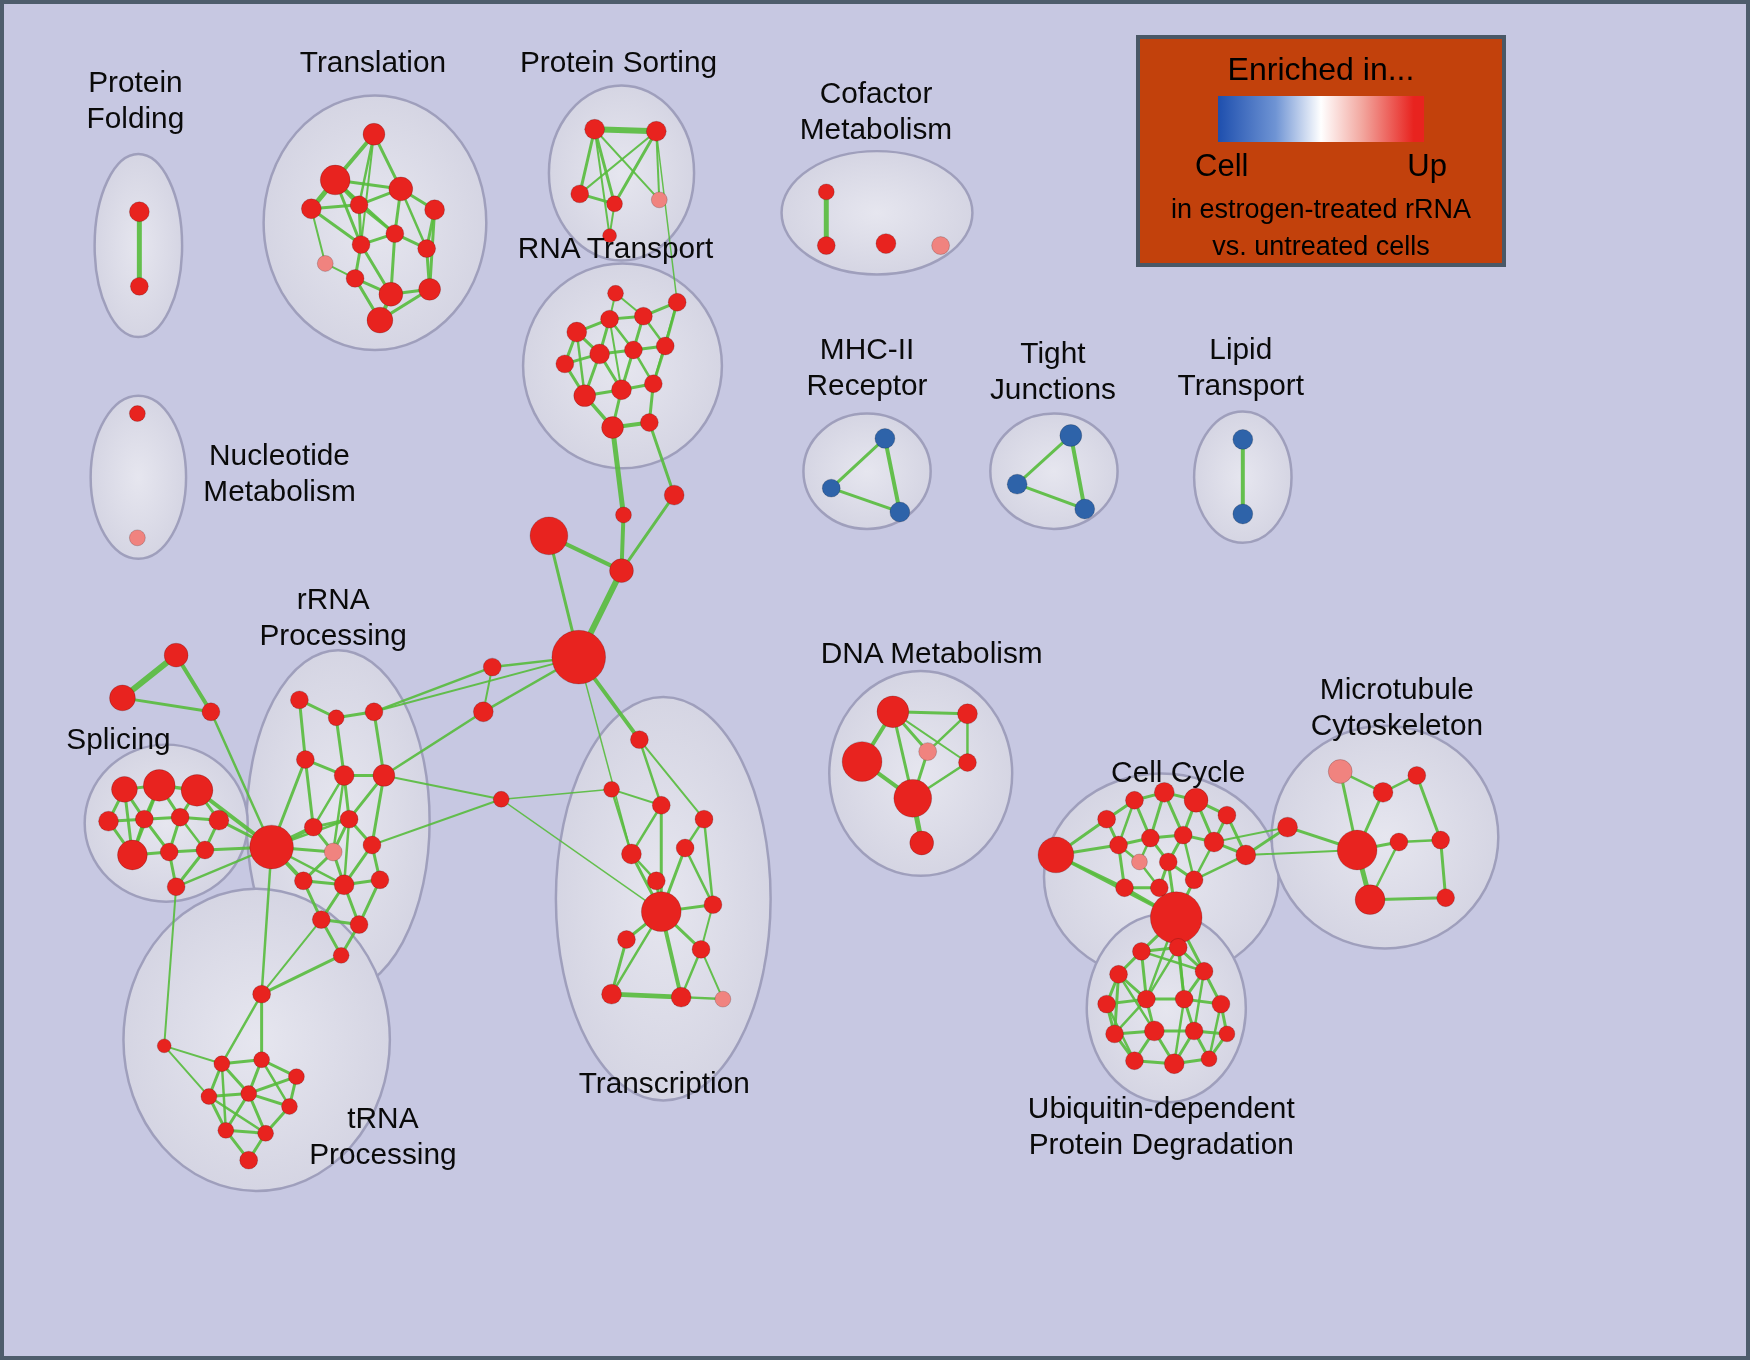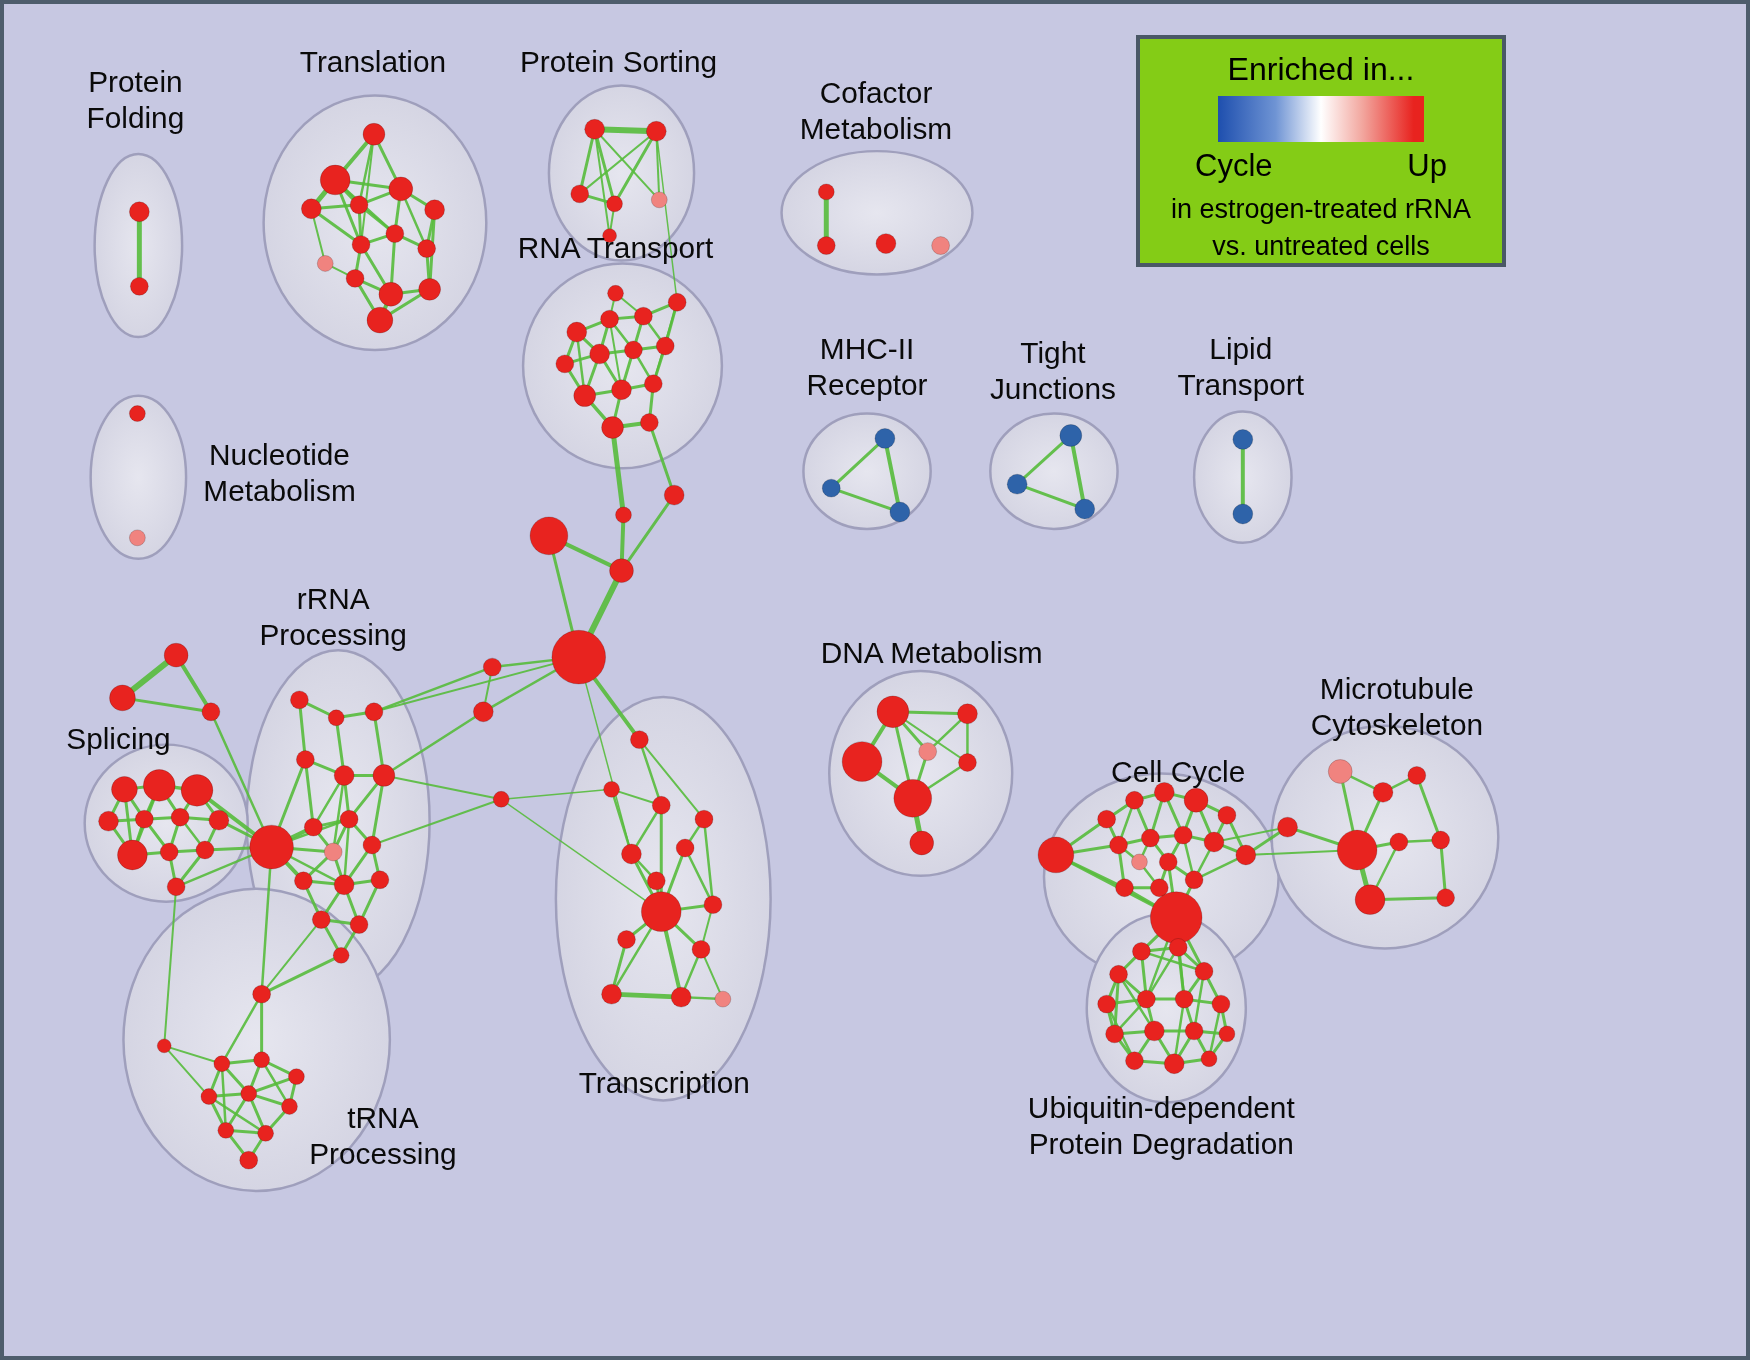--- a/index.html
+++ b/index.html
@@ -2,21 +2,21 @@
 <html><head>
 <meta charset="utf-8">
 <style>
   html,body{margin:0;padding:0;background:#c7c8e2;}
   .stage{position:relative;width:1750px;height:1360px;background:#c7c8e2;
          border:4px solid #4e5d6c;box-sizing:border-box;overflow:hidden;
          font-family:"Liberation Sans",sans-serif;}
   .stage svg{position:absolute;left:0;top:0;width:100%;height:100%;
          font-family:"Liberation Sans",sans-serif;}
   .legend{position:absolute;left:1132px;top:31px;width:370px;height:232px;
-         border:4px solid #4a5866;box-sizing:border-box;background:#84cc16;
+         border:4px solid #4a5866;box-sizing:border-box;background:#c2410c;
          display:flex;flex-direction:column;align-items:center;color:#000;}
   .legend-title{font-size:32px;margin-top:12px;}
   .legend-bar{width:206px;height:46px;margin-top:8px;
          background:linear-gradient(90deg,#1e4fae 0%,#6f94d4 28%,#ffffff 50%,#f2a79f 70%,#e8231f 95%);}
   .legend-row{width:252px;display:flex;justify-content:space-between;
          font-size:31px;margin-top:6px;}
   .legend-sub{font-size:27px;margin-top:7px;line-height:1.1;}
   .legend-sub.first{margin-top:11px;}
 </style>
 </head>
@@ -567,19 +567,19 @@
         <text x="1400" y="735">Cytoskeleton</text>
         <text x="1163" y="1121">Ubiquitin-dependent</text>
         <text x="1163" y="1157">Protein Degradation</text>
       </g>
     </svg>
 
   <div class="legend">
     <div class="legend-title">Enriched in...</div>
     <div class="legend-bar"></div>
     <div class="legend-row">
-      <span>Cycle</span>
+      <span>Cell</span>
       <span>Up</span>
     </div>
     <div class="legend-sub first">in estrogen-treated rRNA</div>
     <div class="legend-sub">vs. untreated cells</div>
   </div>
 </div>
 
 </body></html>

